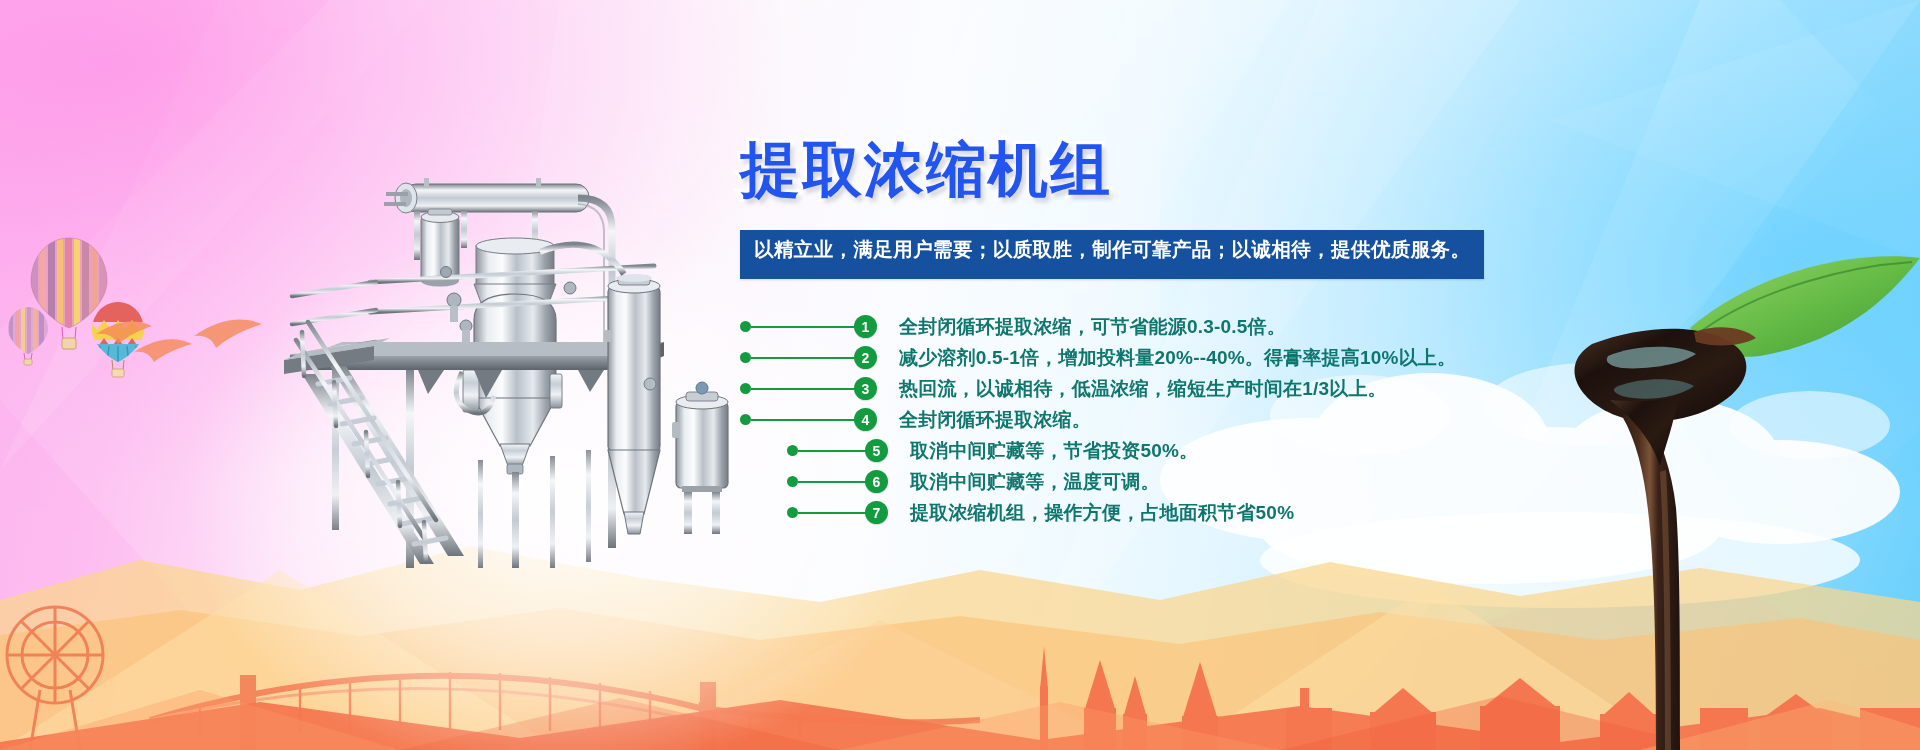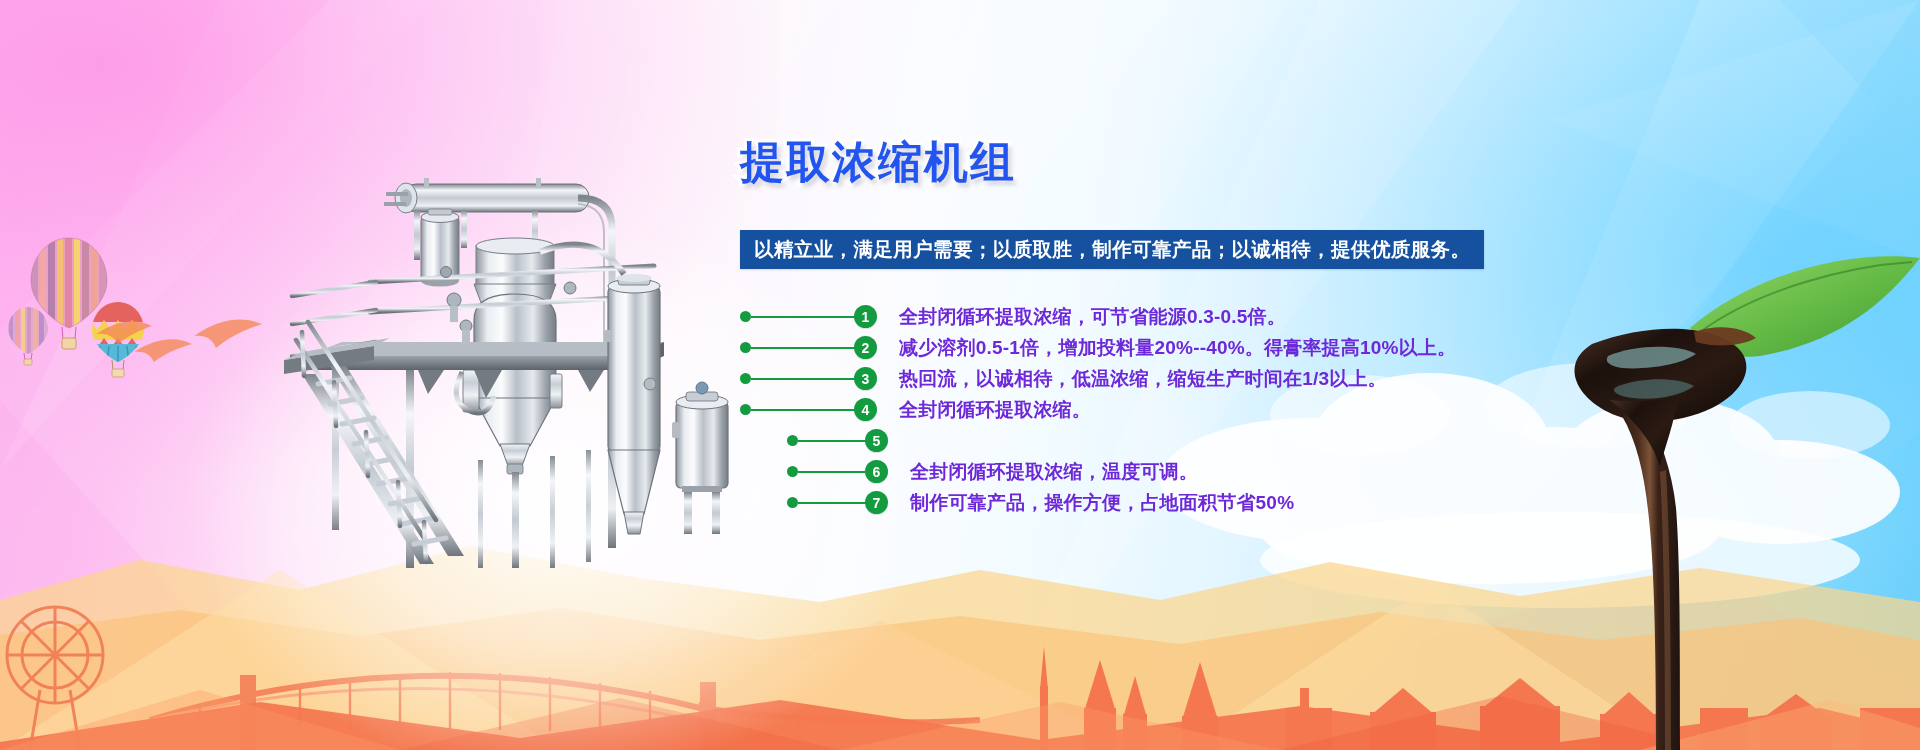--- a/index.html
+++ b/index.html
@@ -75,41 +75,41 @@
   .machine svg { display:block; overflow:visible; }
 
   
   .pour { position:absolute; right:0; top:240px; width:560px; height:510px; }
   .pour svg { display:block; }
 
   
   .content { position:absolute; left:740px; top:140px; width:880px; }
 
   .title {
-    font-size:44px;
+    font-size:60px;
     font-weight:bold;
     letter-spacing:2px;
     color:#2255ef;
     line-height:1;
     -webkit-text-stroke:6px #ffffff;
     paint-order:stroke fill;
     text-shadow: 3px 4px 4px rgba(120,120,150,.33);
     white-space:nowrap;
   }
   .title-wrap { position:relative; height:72px; }
 
   .slogan-bar {
     margin-top:18px;
     display:inline-block;
     background:#15519f;
     color:#ffffff;
     font-size:19.5px;
     font-weight:bold;
     letter-spacing:.4px;
-    padding:8px 14px 9px 14px;
+    padding:8px 14px 19px 14px;
     line-height:1.15;
     white-space:nowrap;
     box-shadow:0 1px 2px rgba(0,0,0,.14);
   }
 
   
   .features { margin-top:32px; }
   .feature-row {
     display:flex; align-items:center;
     height:31px;
@@ -137,21 +137,21 @@
     font-size:14px; font-weight:bold;
     display:flex; align-items:center; justify-content:center;
     flex:0 0 auto;
     margin-left:-1px;
     box-shadow:0 1px 1px rgba(0,0,0,.12);
   }
   .feature-text {
     margin-left:22px;
     font-size:19px;
     font-weight:bold;
-    color:#6d28d9;
+    color:#0f766e;
     letter-spacing:.2px;
     white-space:nowrap;
     text-align:center;
   }
 
   
   .r1 .line { width:104px; }
   .r2 .line { width:104px; }
   .r3 .line { width:104px; }
   .r4 .line { width:104px; }
@@ -664,36 +664,37 @@
         <span class="num-badge">4</span>
         <span class="feature-text">全封闭循环提取浓缩。</span>
       </div>
 
       <div class="feature-row r5">
         <span class="conn">
           <span class="dot"></span>
           <span class="line"></span>
         </span>
         <span class="num-badge">5</span>
+        <span class="feature-text">取消中间贮藏等，节省投资50%。</span>
       </div>
 
       <div class="feature-row r6">
         <span class="conn">
           <span class="dot"></span>
           <span class="line"></span>
         </span>
         <span class="num-badge">6</span>
-        <span class="feature-text">全封闭循环提取浓缩，温度可调。</span>
+        <span class="feature-text">取消中间贮藏等，温度可调。</span>
       </div>
 
       <div class="feature-row r7">
         <span class="conn">
           <span class="dot"></span>
           <span class="line"></span>
         </span>
         <span class="num-badge">7</span>
-        <span class="feature-text">制作可靠产品，操作方便，占地面积节省50%</span>
+        <span class="feature-text">提取浓缩机组，操作方便，占地面积节省50%</span>
       </div>
 
     </div>
   </div>
 
 </div>
 
 </body></html>

